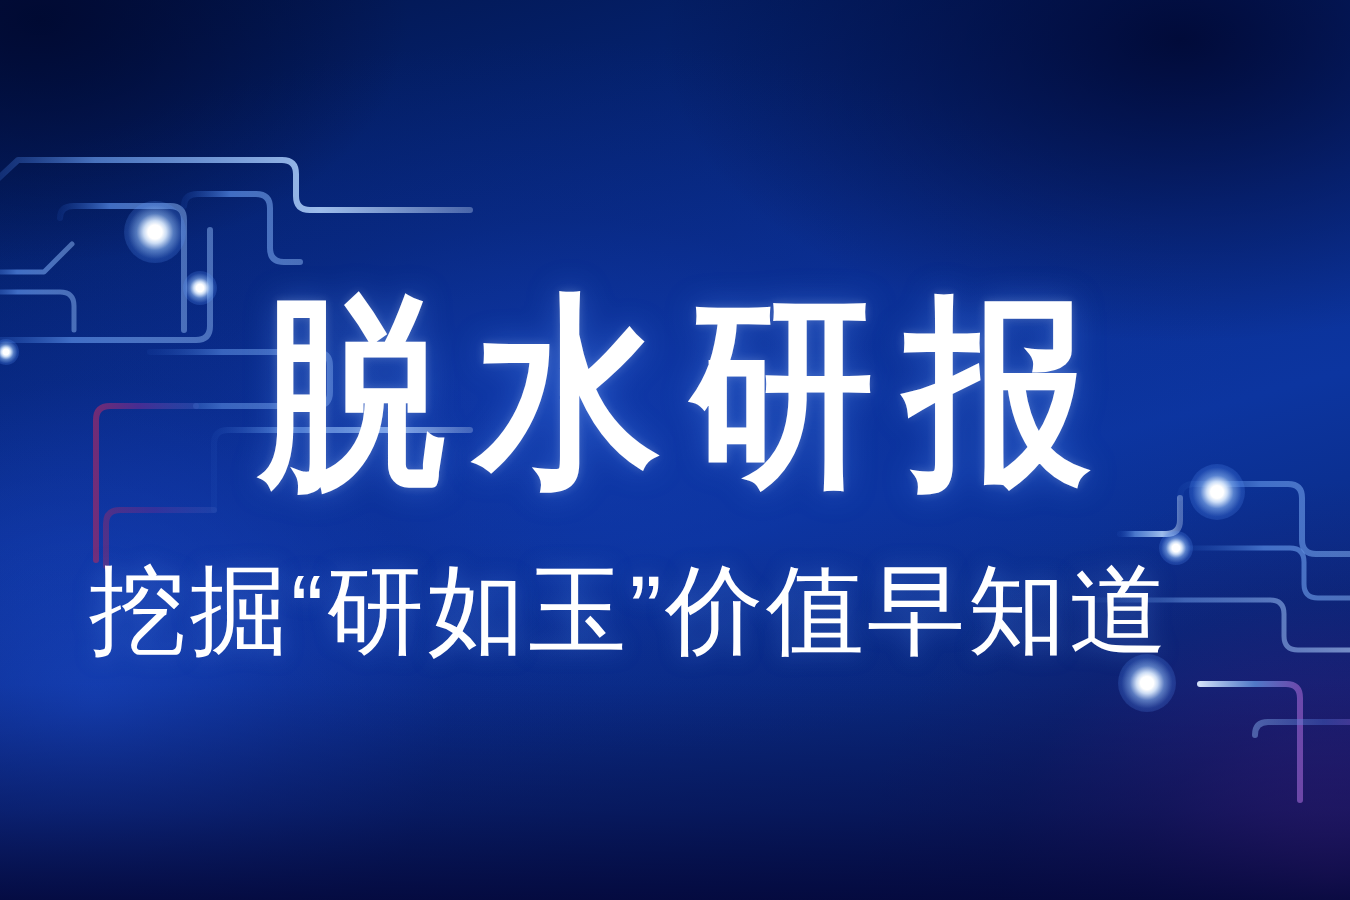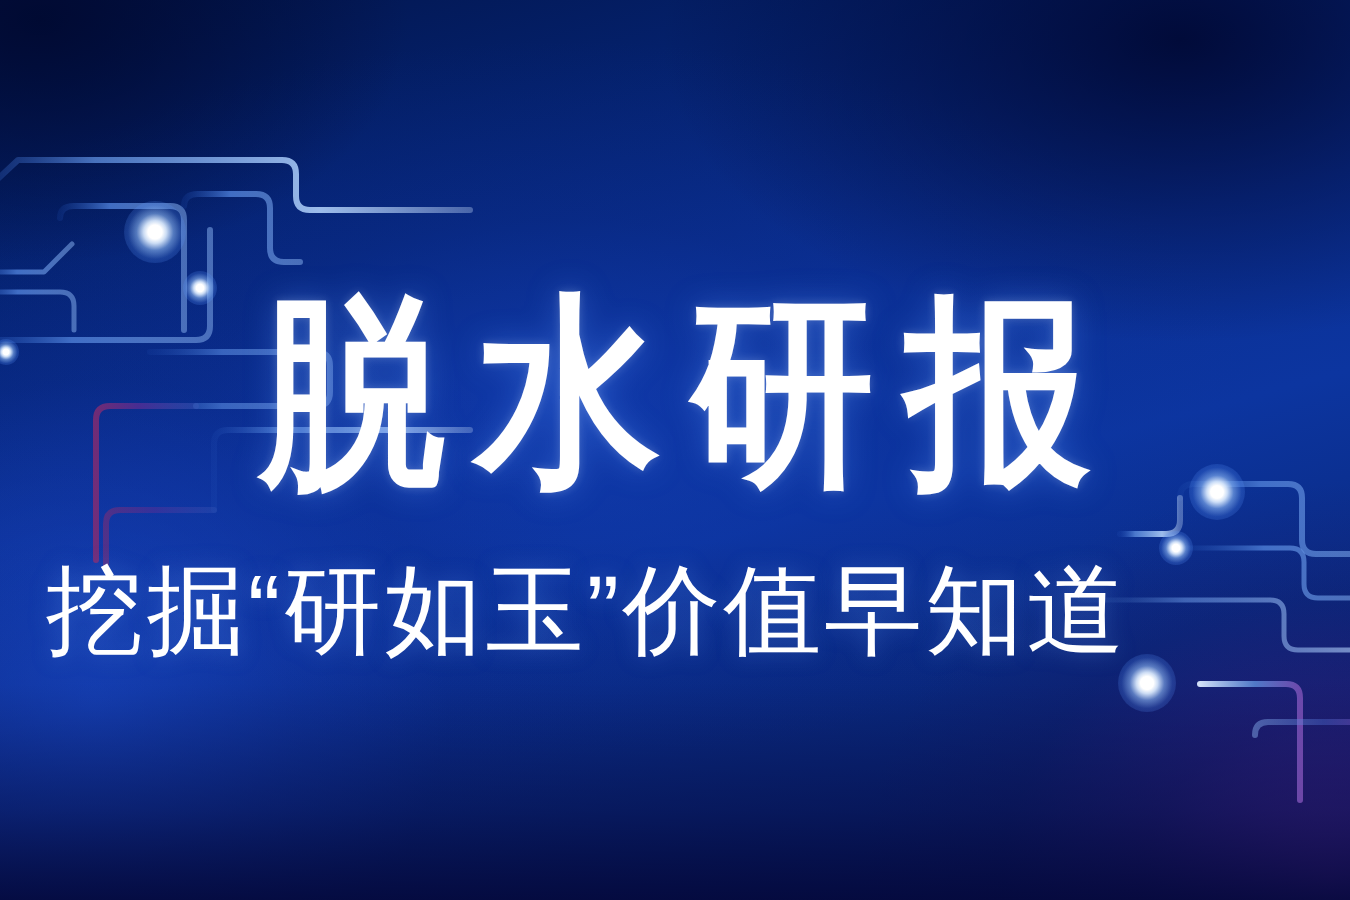--- a/index.html
+++ b/index.html
@@ -96,21 +96,21 @@
     letter-spacing:34px;
     text-indent:34px;
     transform:scaleX(0.90);
     transform-origin:50% 50%;
     white-space:nowrap;
     text-shadow:0 0 34px rgba(90,150,255,0.38),0 0 10px rgba(255,255,255,0.22);
   }
   #subtitle{
     position:absolute;
     left:0;top:534px;width:1170px;
-    text-align:center;
+    text-align:right;
     color:#ffffff;
     font-size:98px;
     line-height:120px;
     font-weight:normal;
     letter-spacing:3px;
     text-indent:3px;
     white-space:nowrap;
     text-shadow:0 0 22px rgba(110,165,255,0.35);
   }
 </style>

